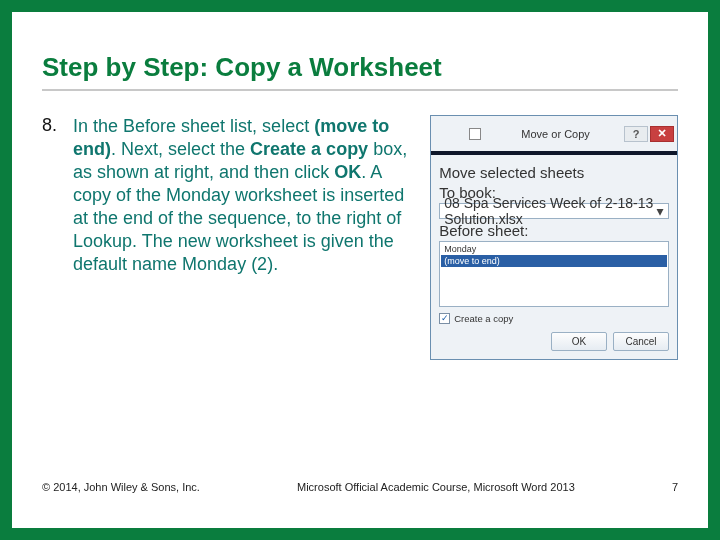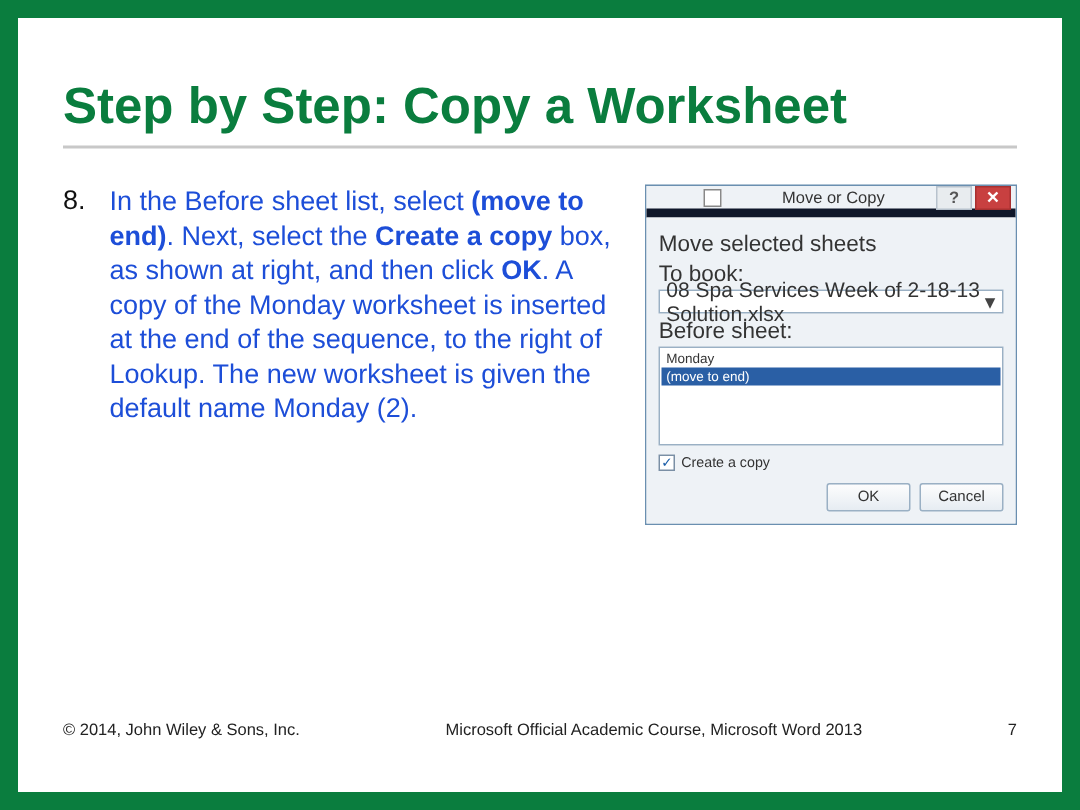--- a/index.html
+++ b/index.html
@@ -12,21 +12,21 @@
   }
   .slide {
     position: absolute;
     top: 12px; left: 12px; right: 12px; bottom: 12px;
     background: #fff;
     padding: 40px 30px 35px 30px;
     display: flex;
     flex-direction: column;
   }
   .title {
-    font-size: 34px;
+    font-size: 26px;
     font-weight: bold;
     color: #0a7d3e;
     border-bottom: 2px solid #c8c8c8;
     padding-bottom: 6px;
     margin-bottom: 24px;
   }
   .content {
     display: flex;
     gap: 14px;
     flex: 1;
@@ -38,38 +38,38 @@
   .step-num {
     width: 54px;
     text-align: right;
     padding-right: 16px;
     font-size: 18px;
     color: #111;
   }
   .step-body {
     font-size: 18px;
     line-height: 1.28;
-    color: #1d4ed8;
+    color: #0f766e;
   }
   .step-body b { font-weight: bold; }
   .dialog-wrap {
     width: 255px;
   }
   .dialog {
     border: 1px solid #6a8fb0;
     background: #eef2f6;
     font-size: 10px;
     color: #333;
   }
   .titlebar {
     display: flex;
     align-items: center;
-    height: 21px;
+    height: 39px;
     background: #eef2f6;
-    border-bottom: 6px solid #0f172a;
+    border-bottom: 4px solid #0f172a;
     padding-left: 32px;
   }
   .tb-icon {
     width: 12px; height: 12px;
     border: 1px solid #888;
     background: #fff;
     margin: 0 6px;
   }
   .tb-title {
     flex: 1;

